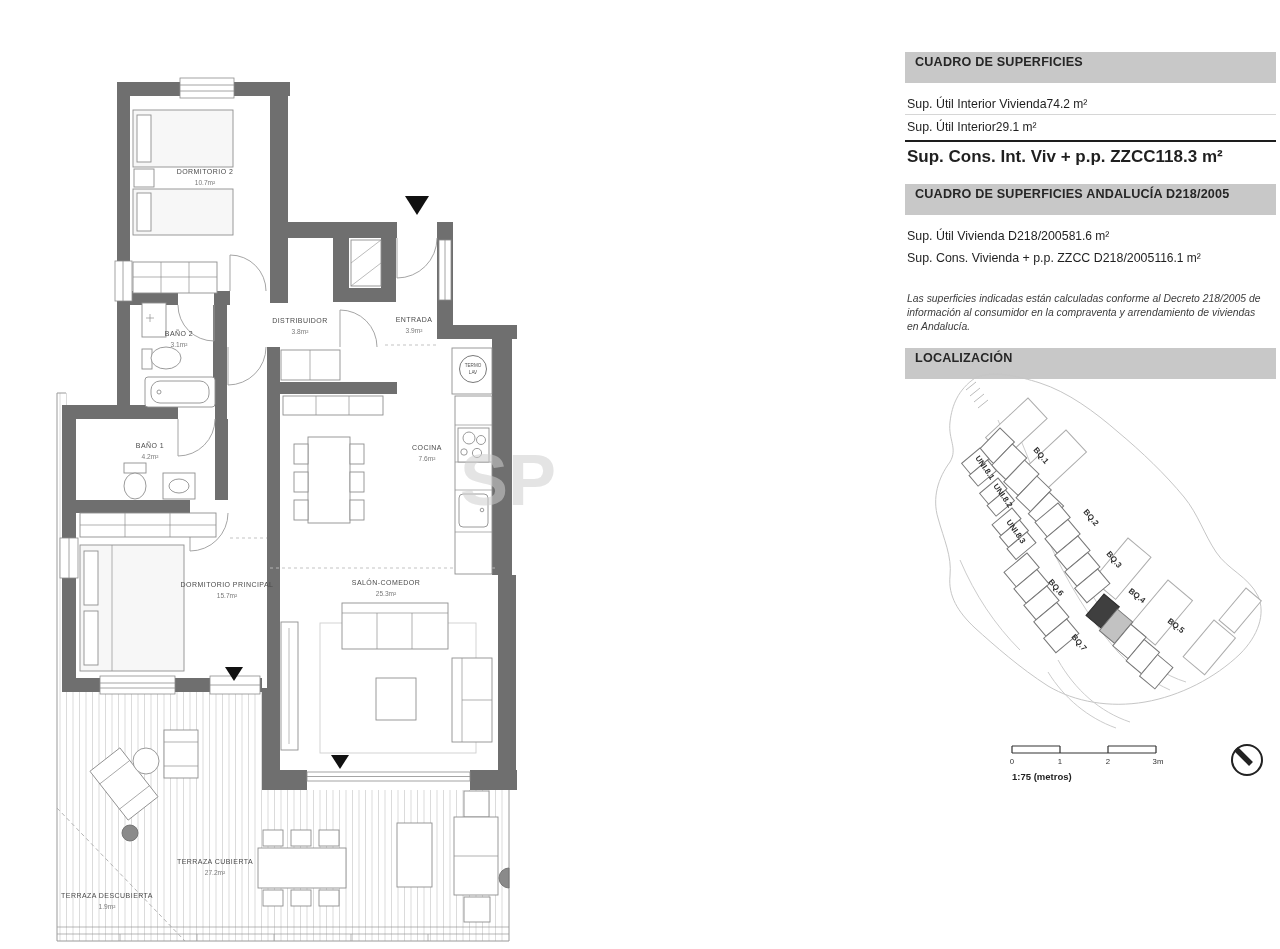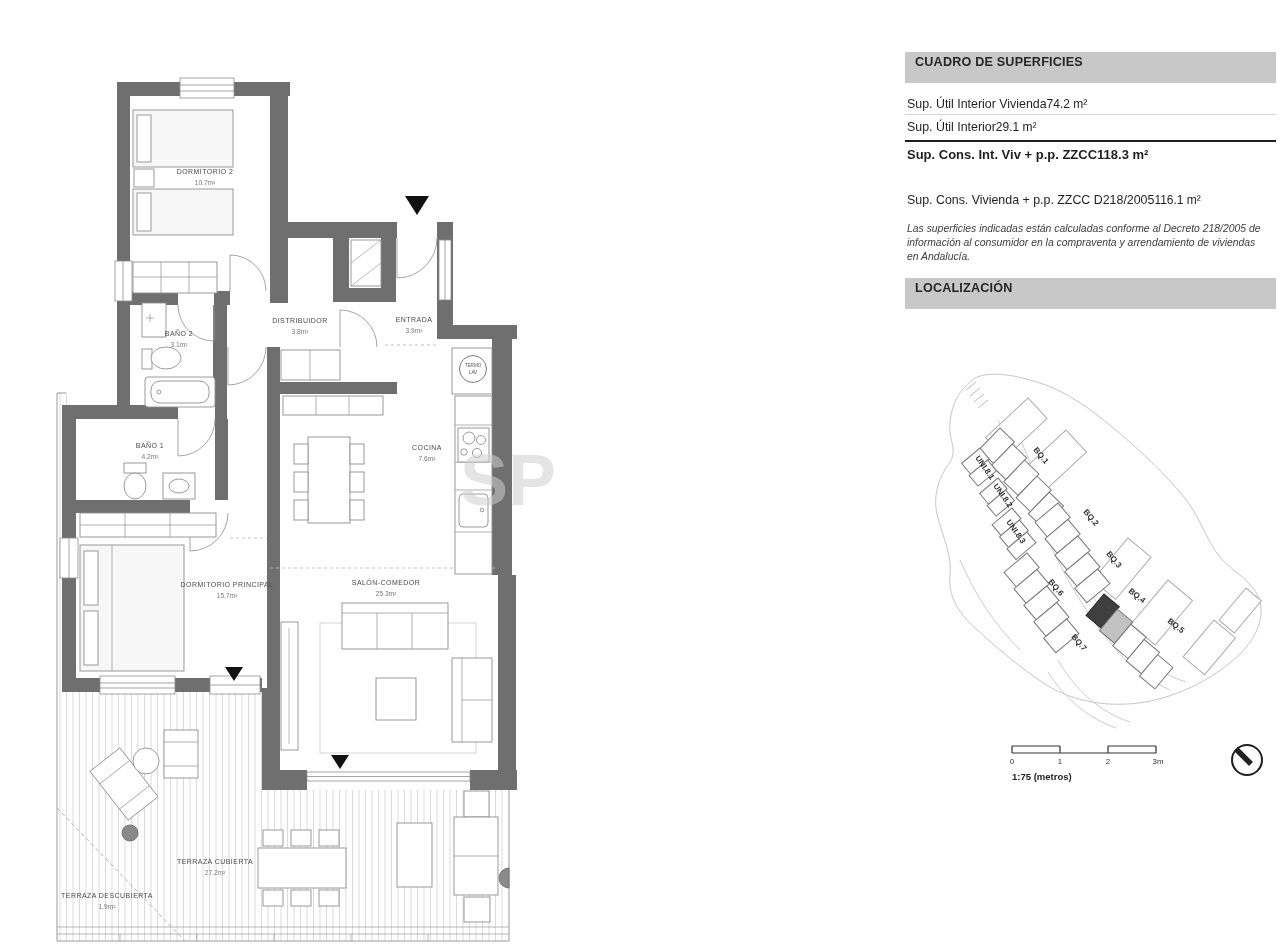--- a/index.html
+++ b/index.html
@@ -9,25 +9,25 @@
   .room-name{font-size:7px;fill:#4a4a4a;letter-spacing:.45px;text-anchor:middle;}
   .room-area{font-size:6.6px;fill:#7a7a7a;text-anchor:middle;}
   .panel{position:absolute;left:905px;top:52px;width:371px;}
   .hdr{background:#c8c8c8;color:#262626;font-size:12.6px;font-weight:bold;
        padding:3px 10px 14px;letter-spacing:.2px;}
   .srow{display:flex;justify-content:flex-start;align-items:baseline;
         font-size:12.4px;padding:5px 2px 3px;white-space:nowrap;}
   .srow .val{font-size:12px;}
   .sep1{border-bottom:1px solid #d6d6d6;}
   .thick{border-top:2px solid #1d1d1d;margin-top:3px;}
-  .bold .lbl,.bold .val{font-weight:bold;font-size:13px;}
+  .bold .lbl,.bold .val{font-weight:bold;font-size:17px;}
   .gap16{height:14px;}
   .gap12{height:9px;}
   .note{font-style:italic;font-size:10.4px;line-height:1.34;color:#3c3c3c;
-        margin:12px 2px 0;width:354px;}
+        margin:24px 2px 0;width:354px;}
   .mapwrap{position:absolute;left:915px;top:366px;width:365px;height:440px;}
 </style>
 </head>
 <body>
 
 <div id="sheet">
 
   <svg width="600" height="949" viewBox="0 0 600 949" style="position:absolute;left:0;top:0;">
 
     <clipPath id="deckclip">
@@ -248,21 +248,26 @@
       <span class="lbl">Sup. Útil Interior</span>
       <span class="val">29.1 m²</span>
     </div>
     <div class="thick"></div>
     <div class="srow bold">
       <span class="lbl">Sup. Cons. Int. Viv + p.p. ZZCC</span>
       <span class="val">118.3 m²</span>
     </div>
 
     <div class="gap16"></div>
+    <div class="hdr">CUADRO DE SUPERFICIES ANDALUCÍA D218/2005</div>
     <div class="gap12"></div>
+    <div class="srow">
+      <span class="lbl">Sup. Útil Vivienda D218/2005</span>
+      <span class="val">81.6 m²</span>
+    </div>
     <div class="srow">
       <span class="lbl">Sup. Cons. Vivienda + p.p. ZZCC D218/2005</span>
       <span class="val">116.1 m²</span>
     </div>
     <div class="note">Las superficies indicadas están calculadas conforme al Decreto 218/2005 de información al consumidor en la compraventa y arrendamiento de viviendas en Andalucía.</div>
     <div class="gap16"></div>
     <div class="hdr">LOCALIZACIÓN</div>
   </div>
 
   <div class="mapwrap">

